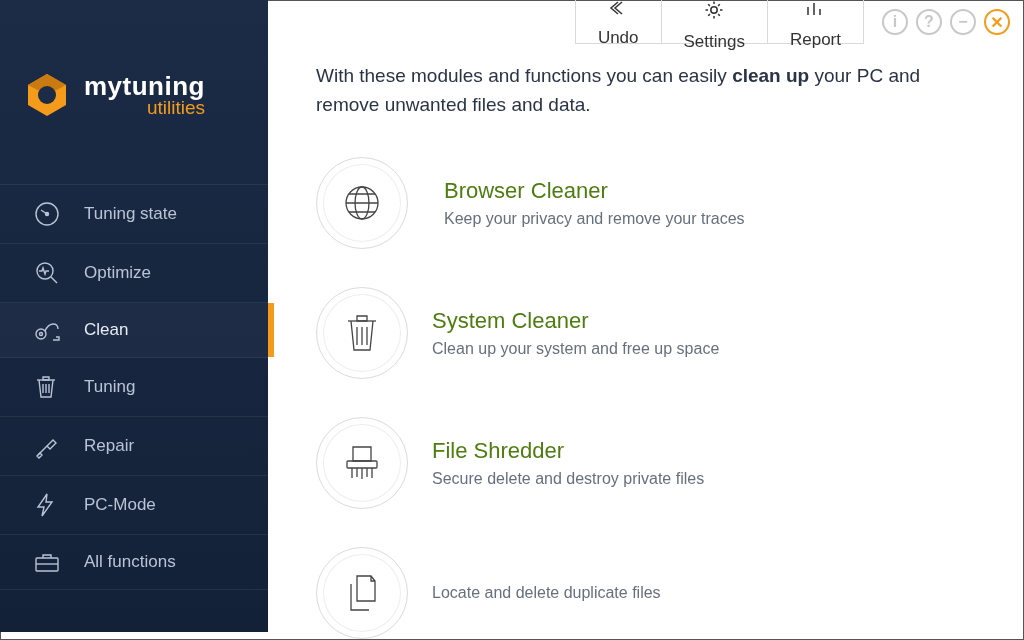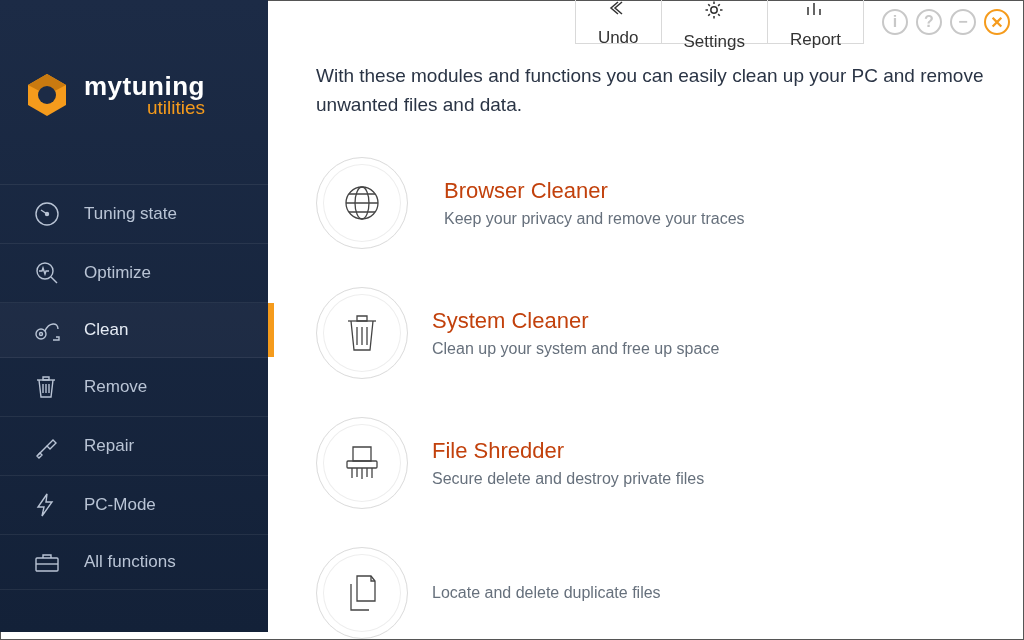--- a/index.html
+++ b/index.html
@@ -81,37 +81,37 @@
     content:""; position:absolute; right:-6px; top:0; bottom:0; width:6px; background:#f59b1c;
   }
 
   
   .main {
     position: absolute; top: 44px; left: 268px; right: 0; bottom: 0;
     padding: 18px 40px 10px 48px;
     color: #333;
   }
   .intro { font-size: 19px; color: #2a3445; line-height: 1.5; margin-bottom: 28px; }
-  .intro b { font-weight: 400; }
+  .intro b { font-weight: 700; }
 
   .module {
     display: flex; align-items: center; gap: 36px;
     padding: 10px 0 24px 0;
     cursor: pointer;
   }
   .module + .module { padding-top: 14px; gap: 24px; }
   .module .circle {
     width: 92px; height: 92px; border-radius: 50%;
     border: 1px solid #dcdcdc;
     box-shadow: inset 0 0 0 6px #fff, inset 0 0 0 7px #eee;
     display: flex; align-items: center; justify-content: center;
     color: #444;
     flex: 0 0 92px;
   }
-  .module h3 { font-size: 22px; color: #c2410c; font-weight: 400; margin-bottom: 6px;}
+  .module h3 { font-size: 22px; color: #4d7c0f; font-weight: 400; margin-bottom: 6px;}
   .module p  { font-size: 16px; color: #66707c; }
 </style>
 </head>
 <body>
 
 <div class="watermark">
   <svg width="44" height="44" viewBox="0 0 44 44">
       <circle cx="22" cy="22" r="20" fill="none" stroke="#2d90da" stroke-width="4"></circle>
       <path d="M8 22h28M22 8v28" stroke="#f59b1c" stroke-width="4"></path>
     </svg>
@@ -217,21 +217,21 @@
 
     <div class="menu-item">
       <span class="mico">
         <svg width="24" height="26" viewBox="0 0 24 26" fill="none" stroke="currentColor" stroke-width="1.4">
             <path d="M3 6h18"></path>
             <path d="M5 6l2 17h10l2-17"></path>
             <path d="M9 3h6v3H9z"></path>
             <path d="M9 10v9M12 10v9M15 10v9"></path>
           </svg>
       </span>
-      <span>Remove</span>
+      <span>Tuning</span>
     </div>
 
     <div class="menu-item">
       <span class="mico">
         <svg width="26" height="26" viewBox="0 0 26 26" fill="none" stroke="currentColor" stroke-width="1.4">
             <path d="M4 22l9-9"></path>
             <path d="M13 13l6-6 3 3-6 6z"></path>
             <path d="M3 23l2 2 3-3-2-2z"></path>
           </svg>
       </span>

